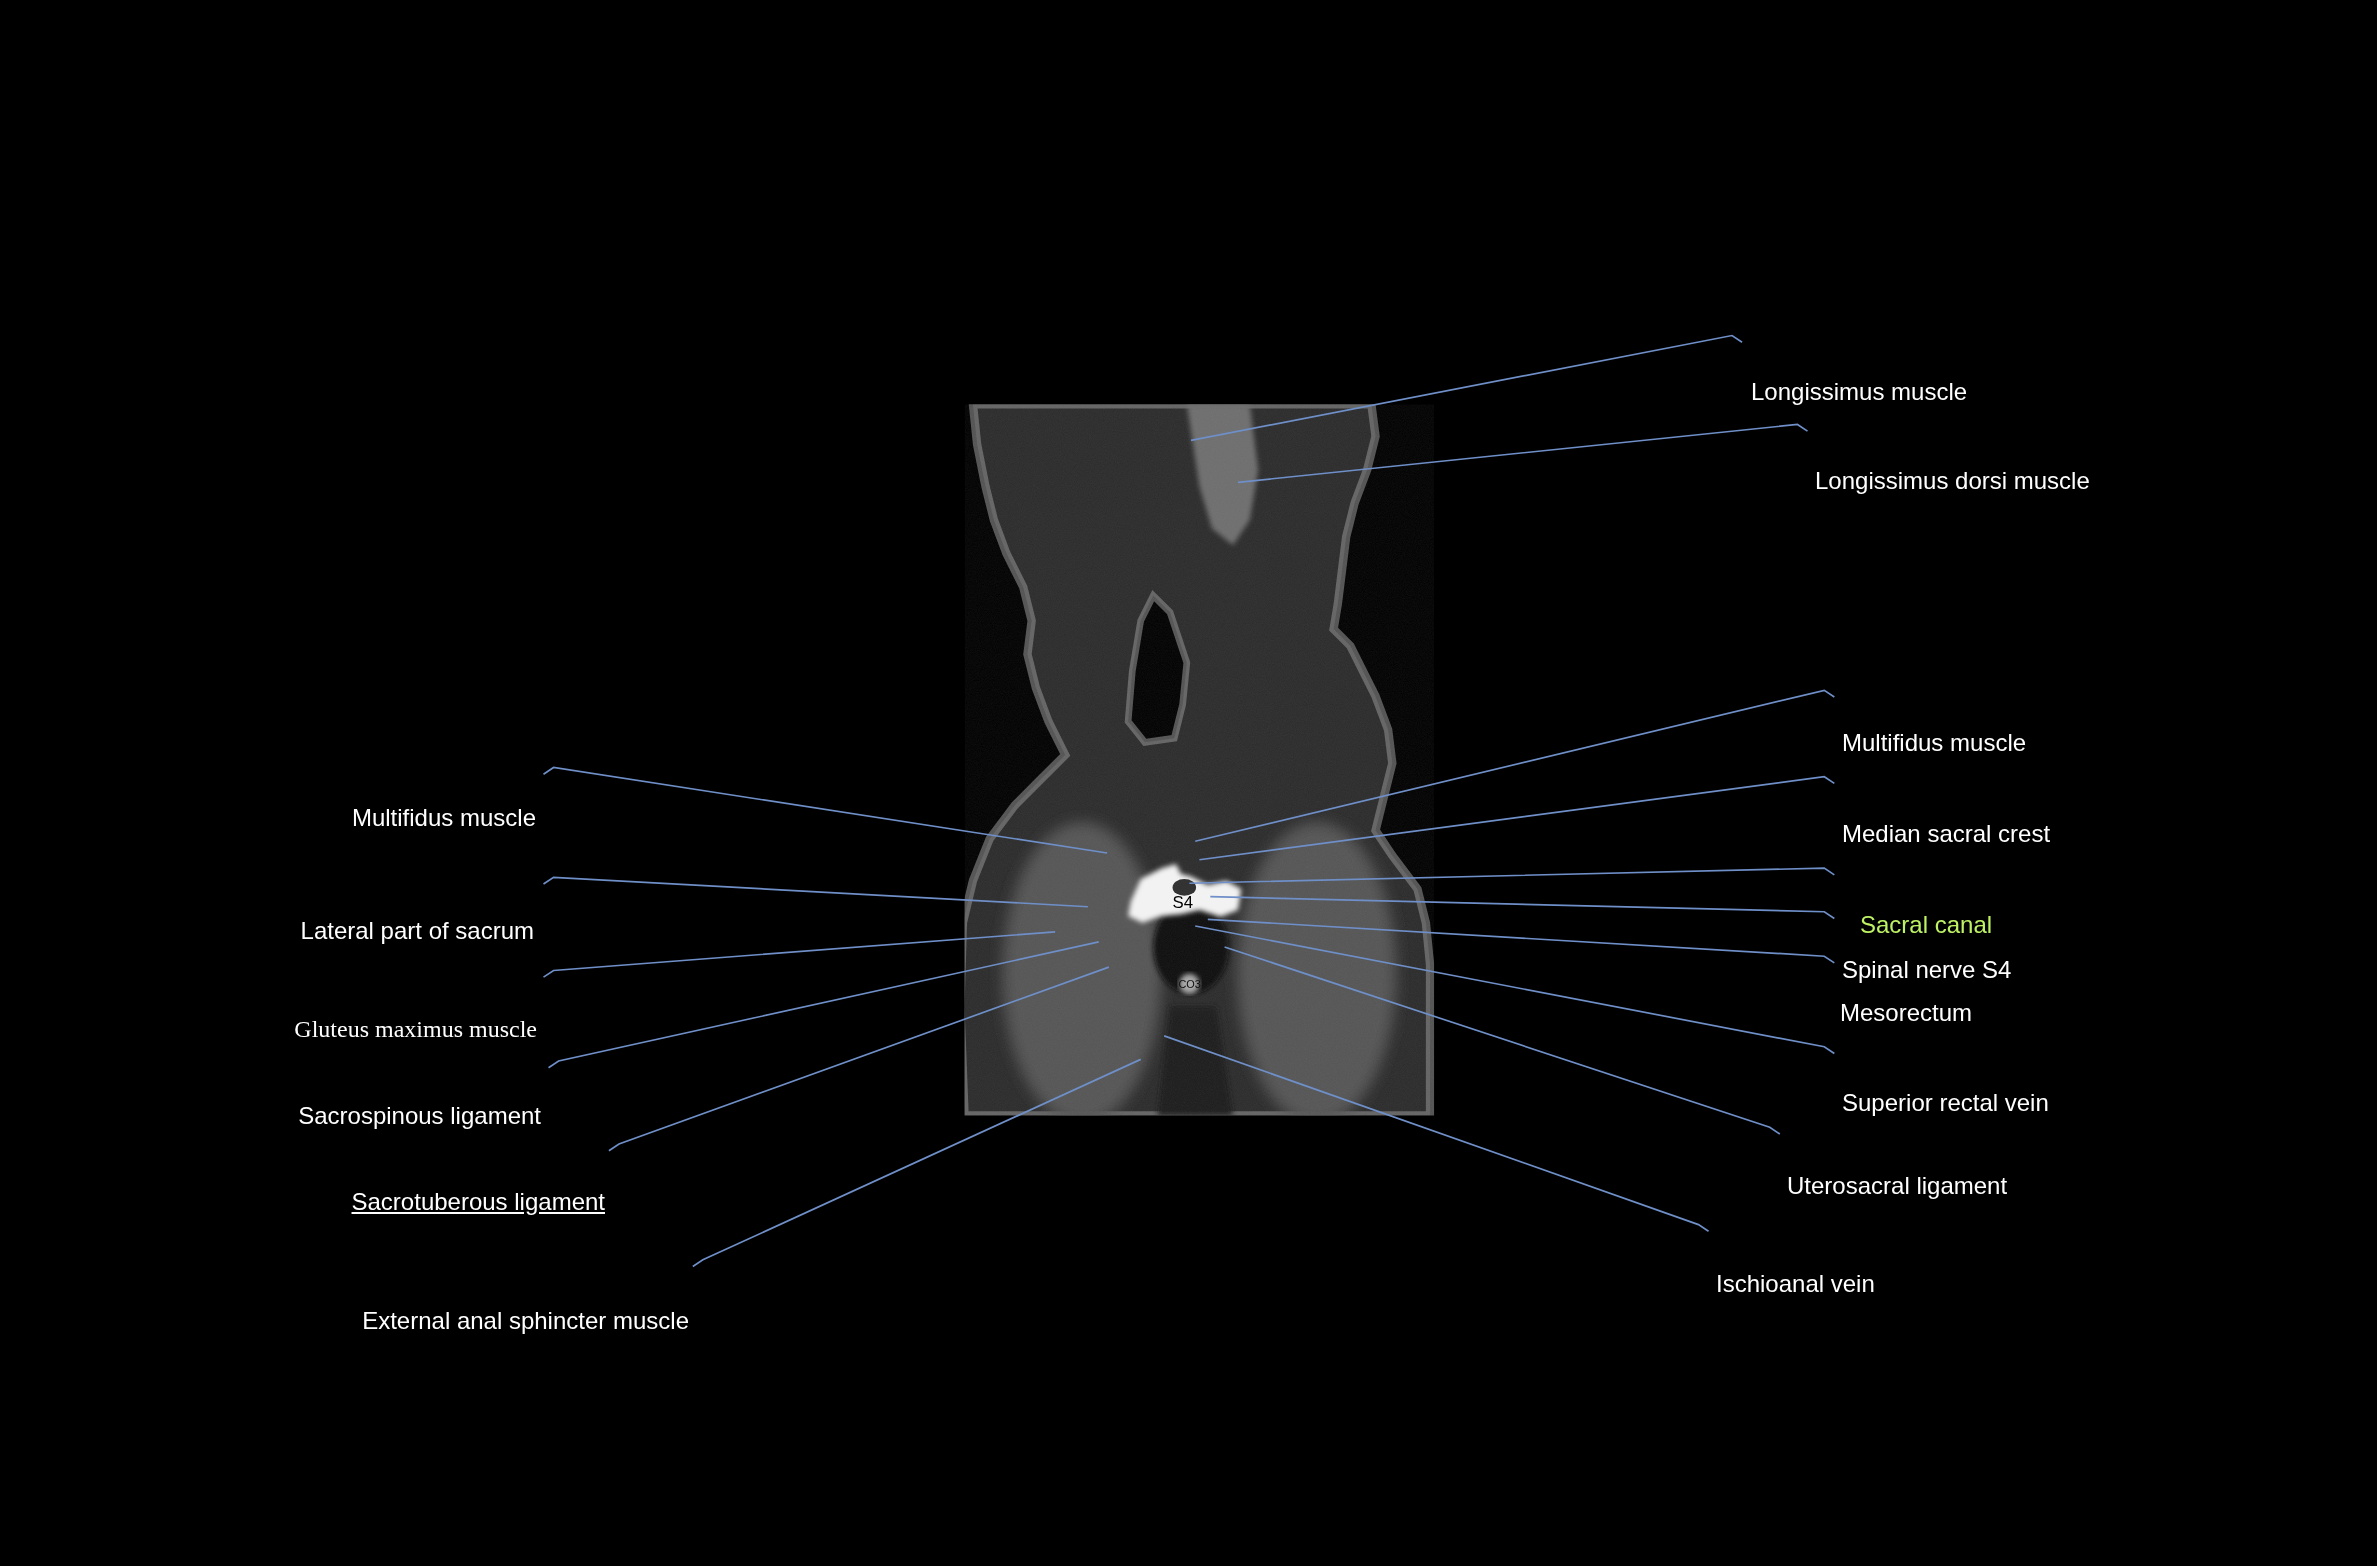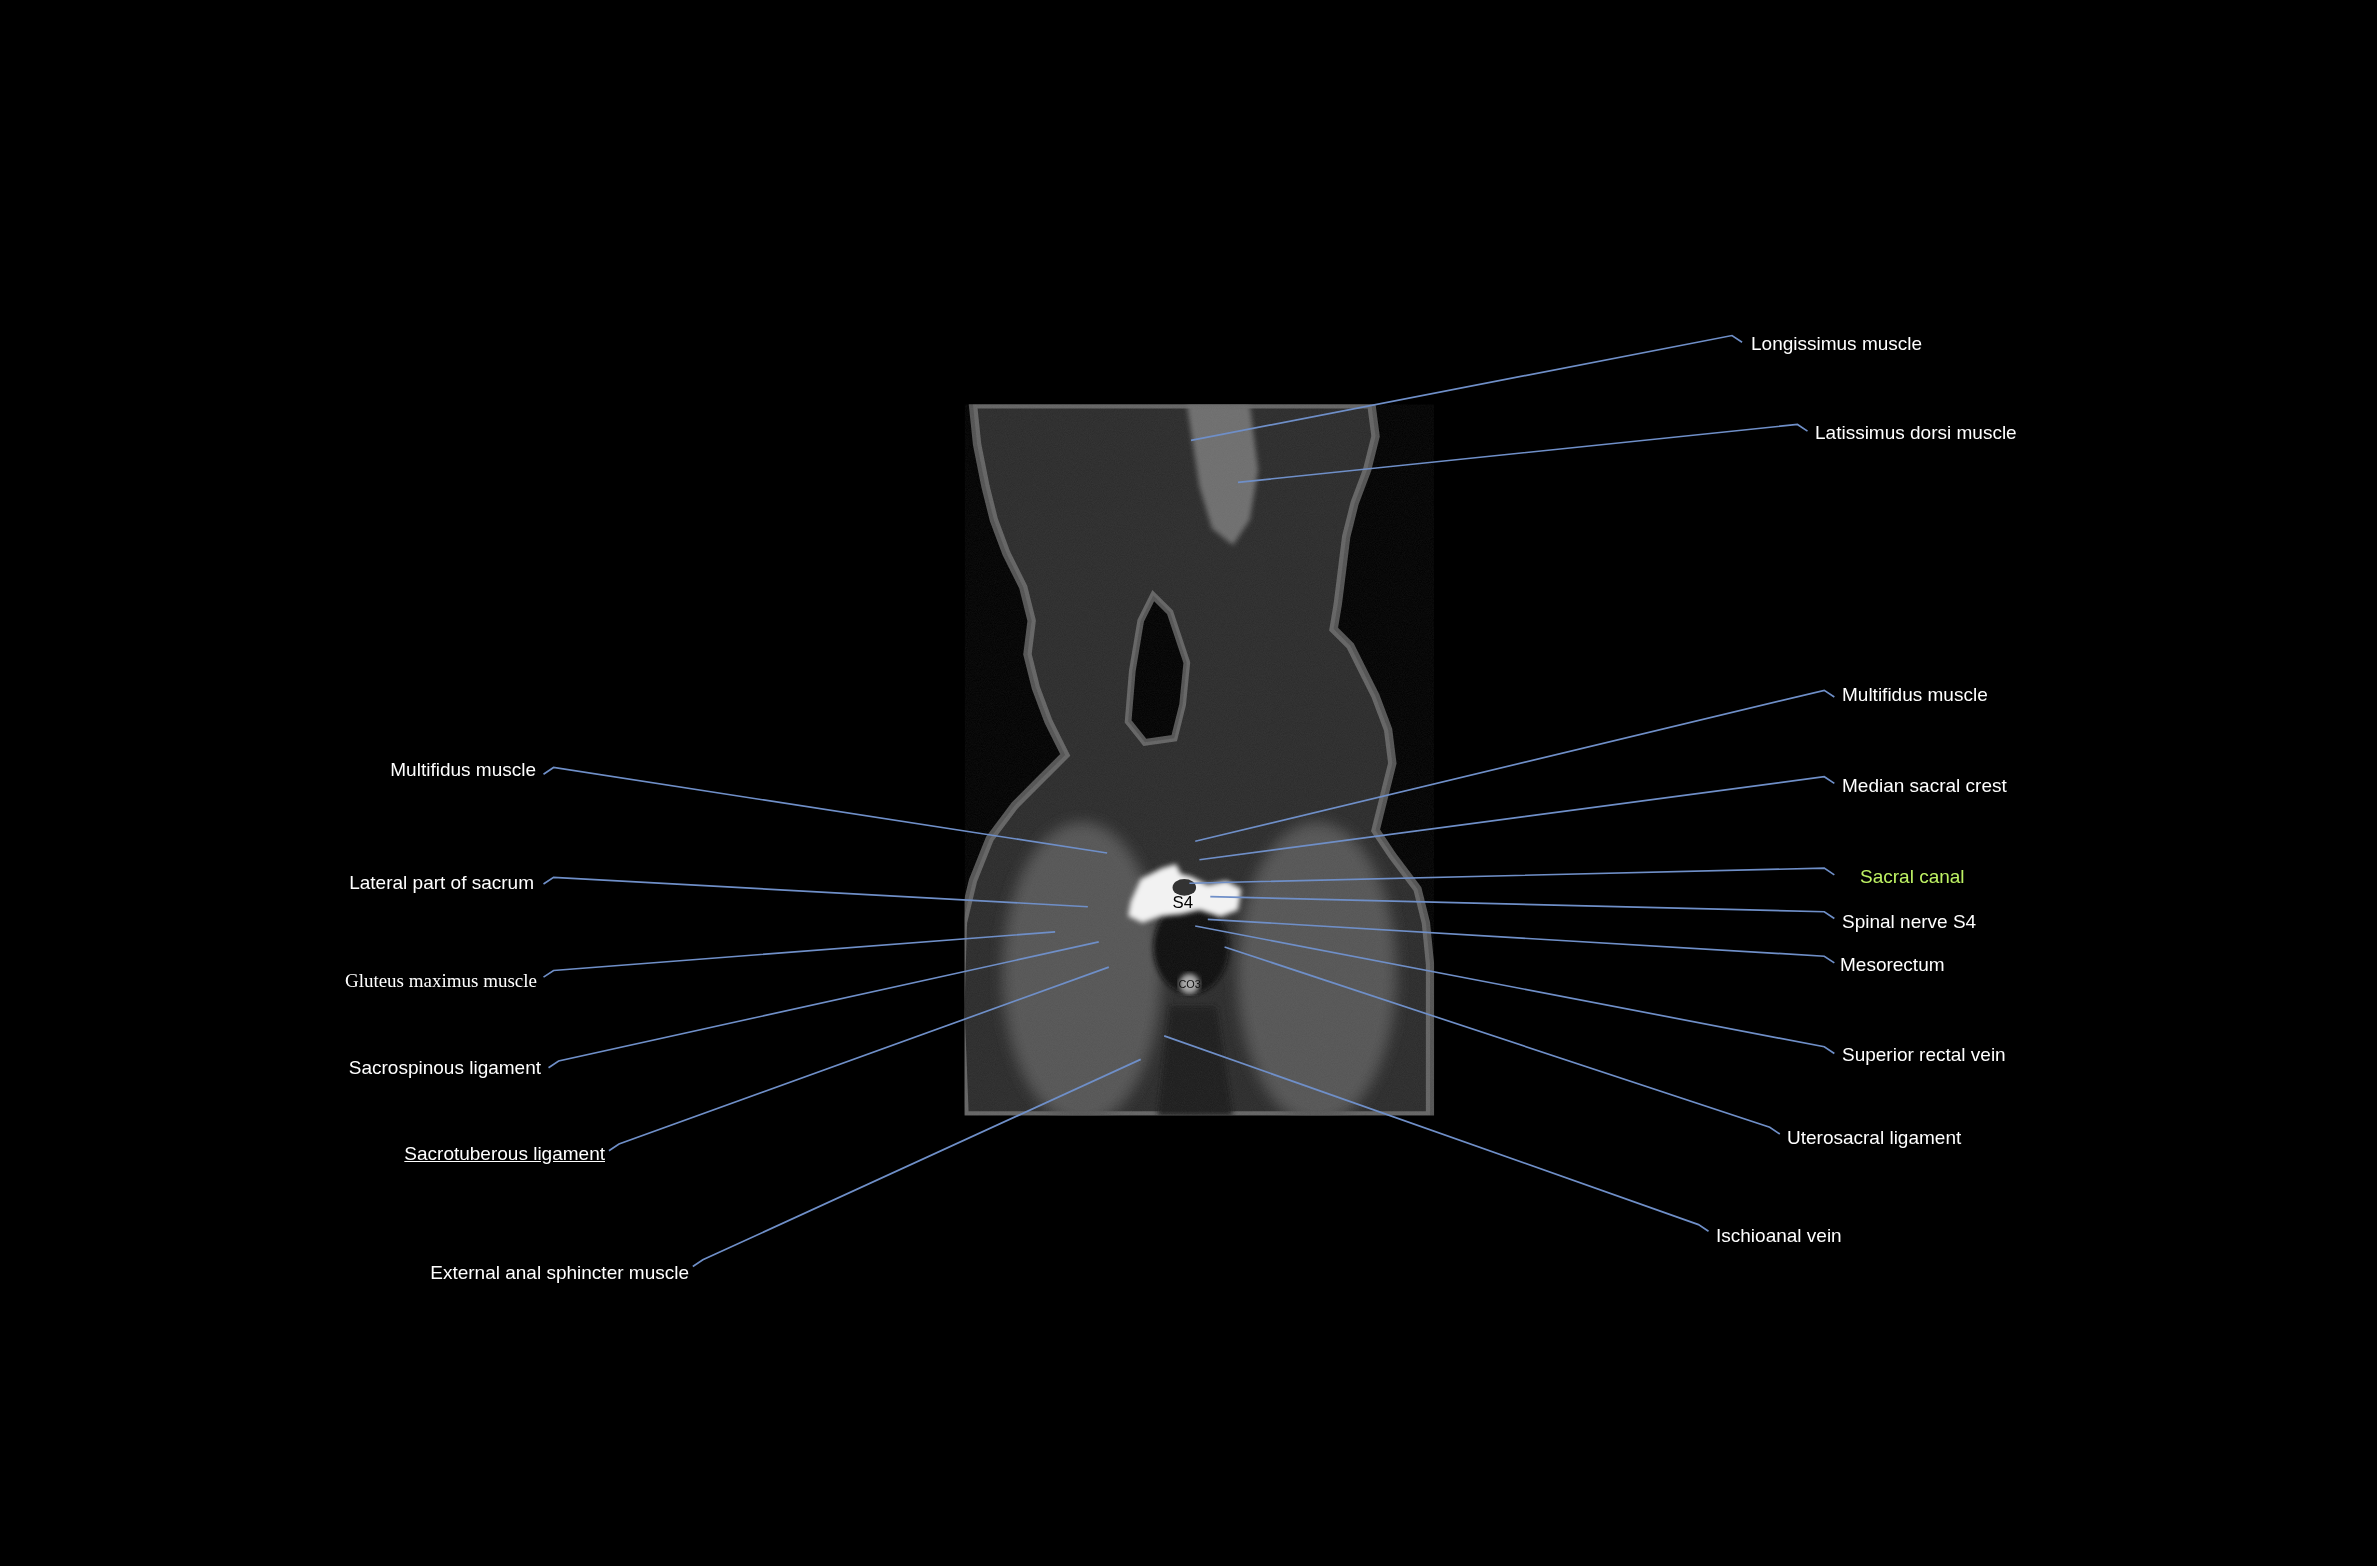--- a/index.html
+++ b/index.html
@@ -1,18 +1,18 @@
 <!DOCTYPE html>
 <html style="font-size:13.4px"><head>
   <meta charset="utf-8">
   <style>
     html, body { margin: 0; padding: 0; background: #000; }
     body { width: 2377px; height: 1566px; overflow: hidden; position: relative; font-family: "Liberation Sans", sans-serif; }
     #stage { position: absolute; left: 0; top: 0; width: 2377px; height: 1566px; }
-    .label { position: absolute; color: #ffffff; font-size: 19px; line-height: 30px; white-space: nowrap; }
+    .label { position: absolute; color: #ffffff; font-size: 24px; line-height: 30px; white-space: nowrap; margin-top: 48px; }
     .label.left { text-align: right; }
     .ct-text { font-family: "Liberation Sans", sans-serif; }
   </style>
 </head>
 <body>
 
 <div id="stage">
   <svg id="ct-svg" width="2377" height="1566" viewBox="0 0 2834 1867" xmlns="http://www.w3.org/2000/svg" style="position:absolute;left:0;top:0;">
     <defs>
       <filter id="noise" x="0" y="0" width="100%" height="100%">
@@ -69,21 +69,21 @@
         <polyline points="1297,1081 660,1046 648,1054"></polyline>
         <polyline points="1258,1111 660,1157 648,1165"></polyline>
         <polyline points="1310,1123 666,1265 654,1273"></polyline>
         <polyline points="1322,1153 738,1364 726,1372"></polyline>
         <polyline points="1360,1263 838,1502 826,1510"></polyline>
       </g>
   </svg>
 
   <div id="labels">
       <div class="label right" style="color: rgb(255, 255, 255); top: 329px; left: 1751px;">Longissimus muscle</div>
-      <div class="label right" style="color: rgb(255, 255, 255); top: 418px; left: 1815px;">Latissimus dorsi muscle</div>
+      <div class="label right" style="color: rgb(255, 255, 255); top: 418px; left: 1815px;">Longissimus dorsi muscle</div>
       <div class="label right" style="color: rgb(255, 255, 255); top: 680px; left: 1842px;">Multifidus muscle</div>
       <div class="label right" style="color: rgb(255, 255, 255); top: 771px; left: 1842px;">Median sacral crest</div>
       <div class="label right" style="color: #bef264; top: 862px; left: 1860px;">Sacral canal</div>
       <div class="label right" style="color: rgb(255, 255, 255); top: 907px; left: 1842px; text-align: center;">Spinal nerve S4</div>
       <div class="label right" style="color: rgb(255, 255, 255); top: 950px; left: 1840px;">Mesorectum</div>
       <div class="label right" style="color: rgb(255, 255, 255); top: 1040px; left: 1842px;">Superior rectal vein</div>
       <div class="label right" style="color: rgb(255, 255, 255); top: 1123px; left: 1787px;">Uterosacral ligament</div>
       <div class="label right" style="color: rgb(255, 255, 255); top: 1221px; left: 1716px;">Ischioanal vein</div>
       <div class="label left" style="color: rgb(255, 255, 255); top: 755px; right: 1841px;">Multifidus muscle</div>
       <div class="label left" style="color: rgb(255, 255, 255); top: 868px; right: 1843px;">Lateral part of sacrum</div>

